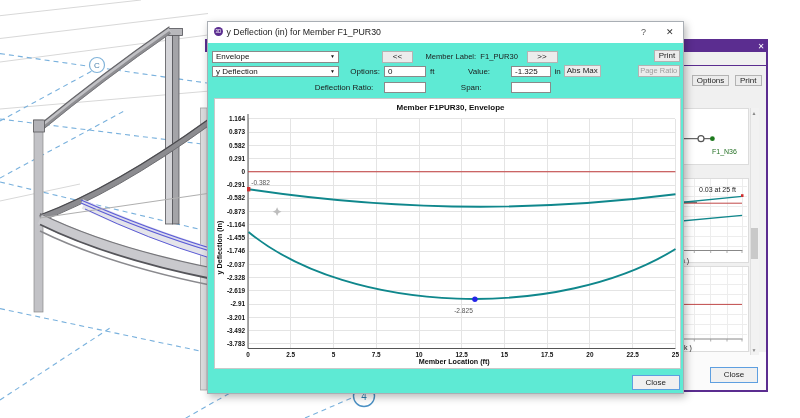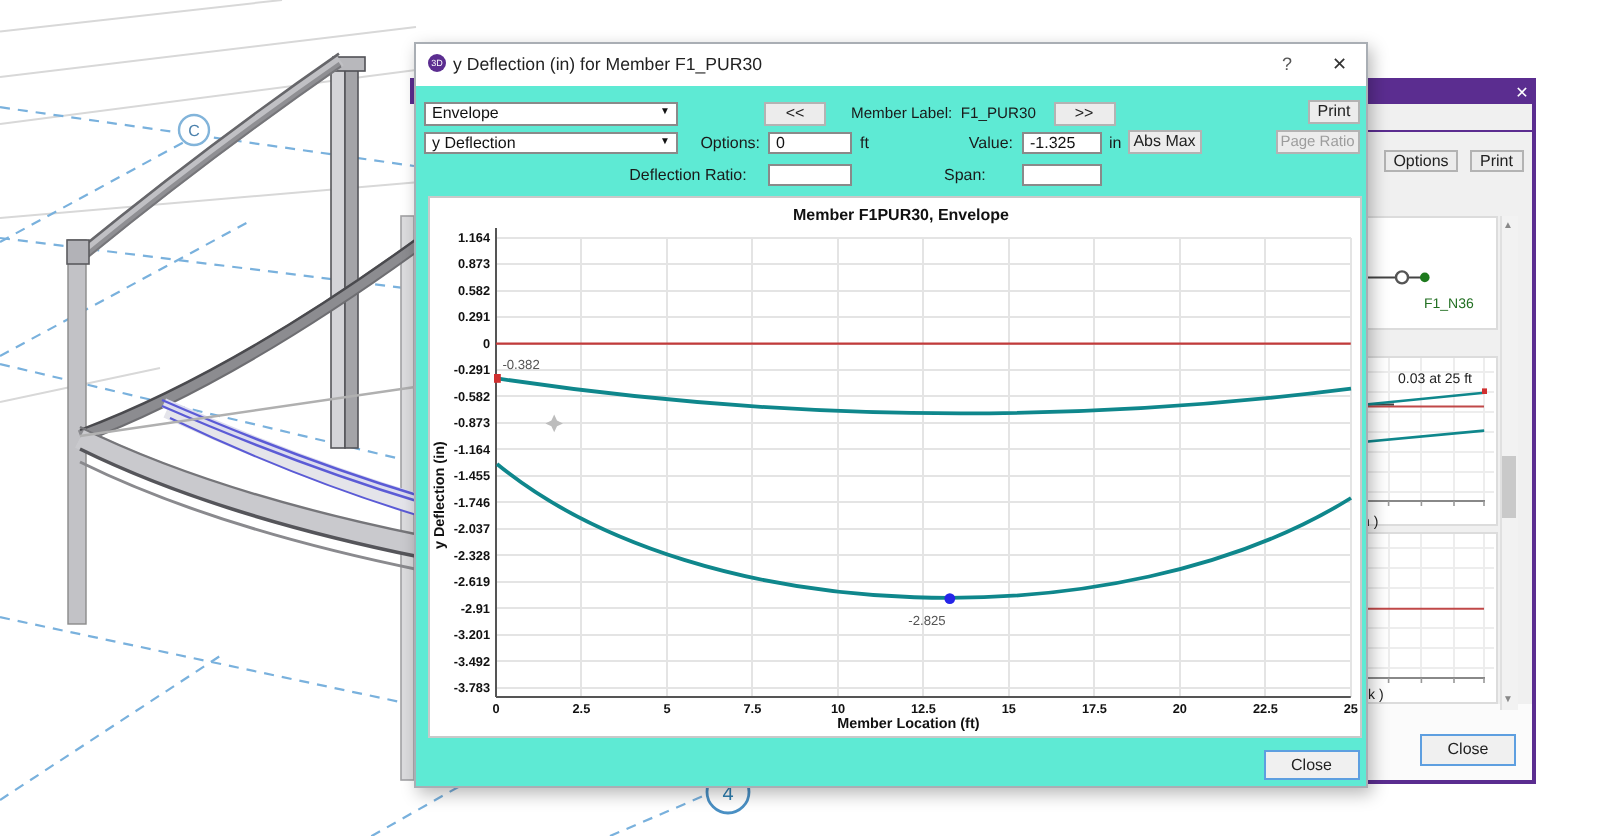--- a/index.html
+++ b/index.html
@@ -158,29 +158,29 @@
 <div class="inp" style="left:4px;top:29px;width:127px;height:11.5px">Envelope<span style="position:absolute;right:3px;top:0;font-size:5px">▼</span></div>
 <div class="btn" style="left:174px;top:28.5px;width:31px;height:12px">&lt;&lt;</div>
 <div class="lbl" style="left:217.5px;top:29px;font-size:7.6px">Member Label:&nbsp;&nbsp;F1_PUR30</div>
 <div class="btn" style="left:318.5px;top:28.5px;width:31px;height:12px">&gt;&gt;</div>
 <div class="btn" style="left:446px;top:28px;width:26px;height:12px">Print</div>
 
 <div class="inp" style="left:4px;top:43.5px;width:127px;height:11.5px">y Deflection<span style="position:absolute;right:3px;top:0;font-size:5px">▼</span></div>
 <div class="lbl" style="left:130px;top:43.5px;width:42px;text-align:right">Options:</div>
 <div class="inp" style="left:176px;top:43.5px;width:42px;height:11.5px">0</div>
 <div class="lbl" style="left:222px;top:43.5px">ft</div>
-<div class="lbl" style="left:260px;top:43.5px;width:38.5px;text-align:right">Value:</div>
+<div class="lbl" style="left:260px;top:43.5px;width:38.5px;text-align:left">Value:</div>
 <div class="inp" style="left:303px;top:43.5px;width:39.5px;height:11.5px">-1.325</div>
 <div class="lbl" style="left:346.5px;top:43.5px">in</div>
 <div class="btn" style="left:355.5px;top:43px;width:37.5px;height:12px">Abs Max</div>
 <div class="btn" style="left:430px;top:43px;width:41.5px;height:12px;color:#9d9d9d;font-size:7.5px;white-space:nowrap">Page Ratio</div>
 
 <div class="lbl" style="left:100px;top:59.5px;width:72px;text-align:center">Deflection Ratio:</div>
 <div class="inp" style="left:176px;top:59.5px;width:42px;height:11.5px"></div>
-<div class="lbl" style="left:264px;top:59.5px;width:38.5px;text-align:left">Span:</div>
+<div class="lbl" style="left:244px;top:59.5px;width:38.5px;text-align:center">Span:</div>
 <div class="inp" style="left:303px;top:59.5px;width:39.5px;height:11.5px"></div>
 
 <svg class="abs" style="left:5.5px;top:76px;background:#fff" width="467" height="271" viewBox="0 0 467 271">
 <rect x="0.5" y="0.5" width="466" height="270" fill="none" stroke="#c9c9c9" stroke-width="1"></rect>
 <text x="236.5" y="12" font-size="8" font-weight="bold" fill="#111" text-anchor="middle" font-family="Liberation Sans,sans-serif">Member F1PUR30, Envelope</text>
 <g stroke="#e4e4e4" stroke-width="1" shape-rendering="crispEdges">
 <line x1="34.0" y1="20.8" x2="461.4" y2="20.8"></line>
 <line x1="34.0" y1="34.0" x2="461.4" y2="34.0"></line>
 <line x1="34.0" y1="47.3" x2="461.4" y2="47.3"></line>
 <line x1="34.0" y1="60.5" x2="461.4" y2="60.5"></line>

